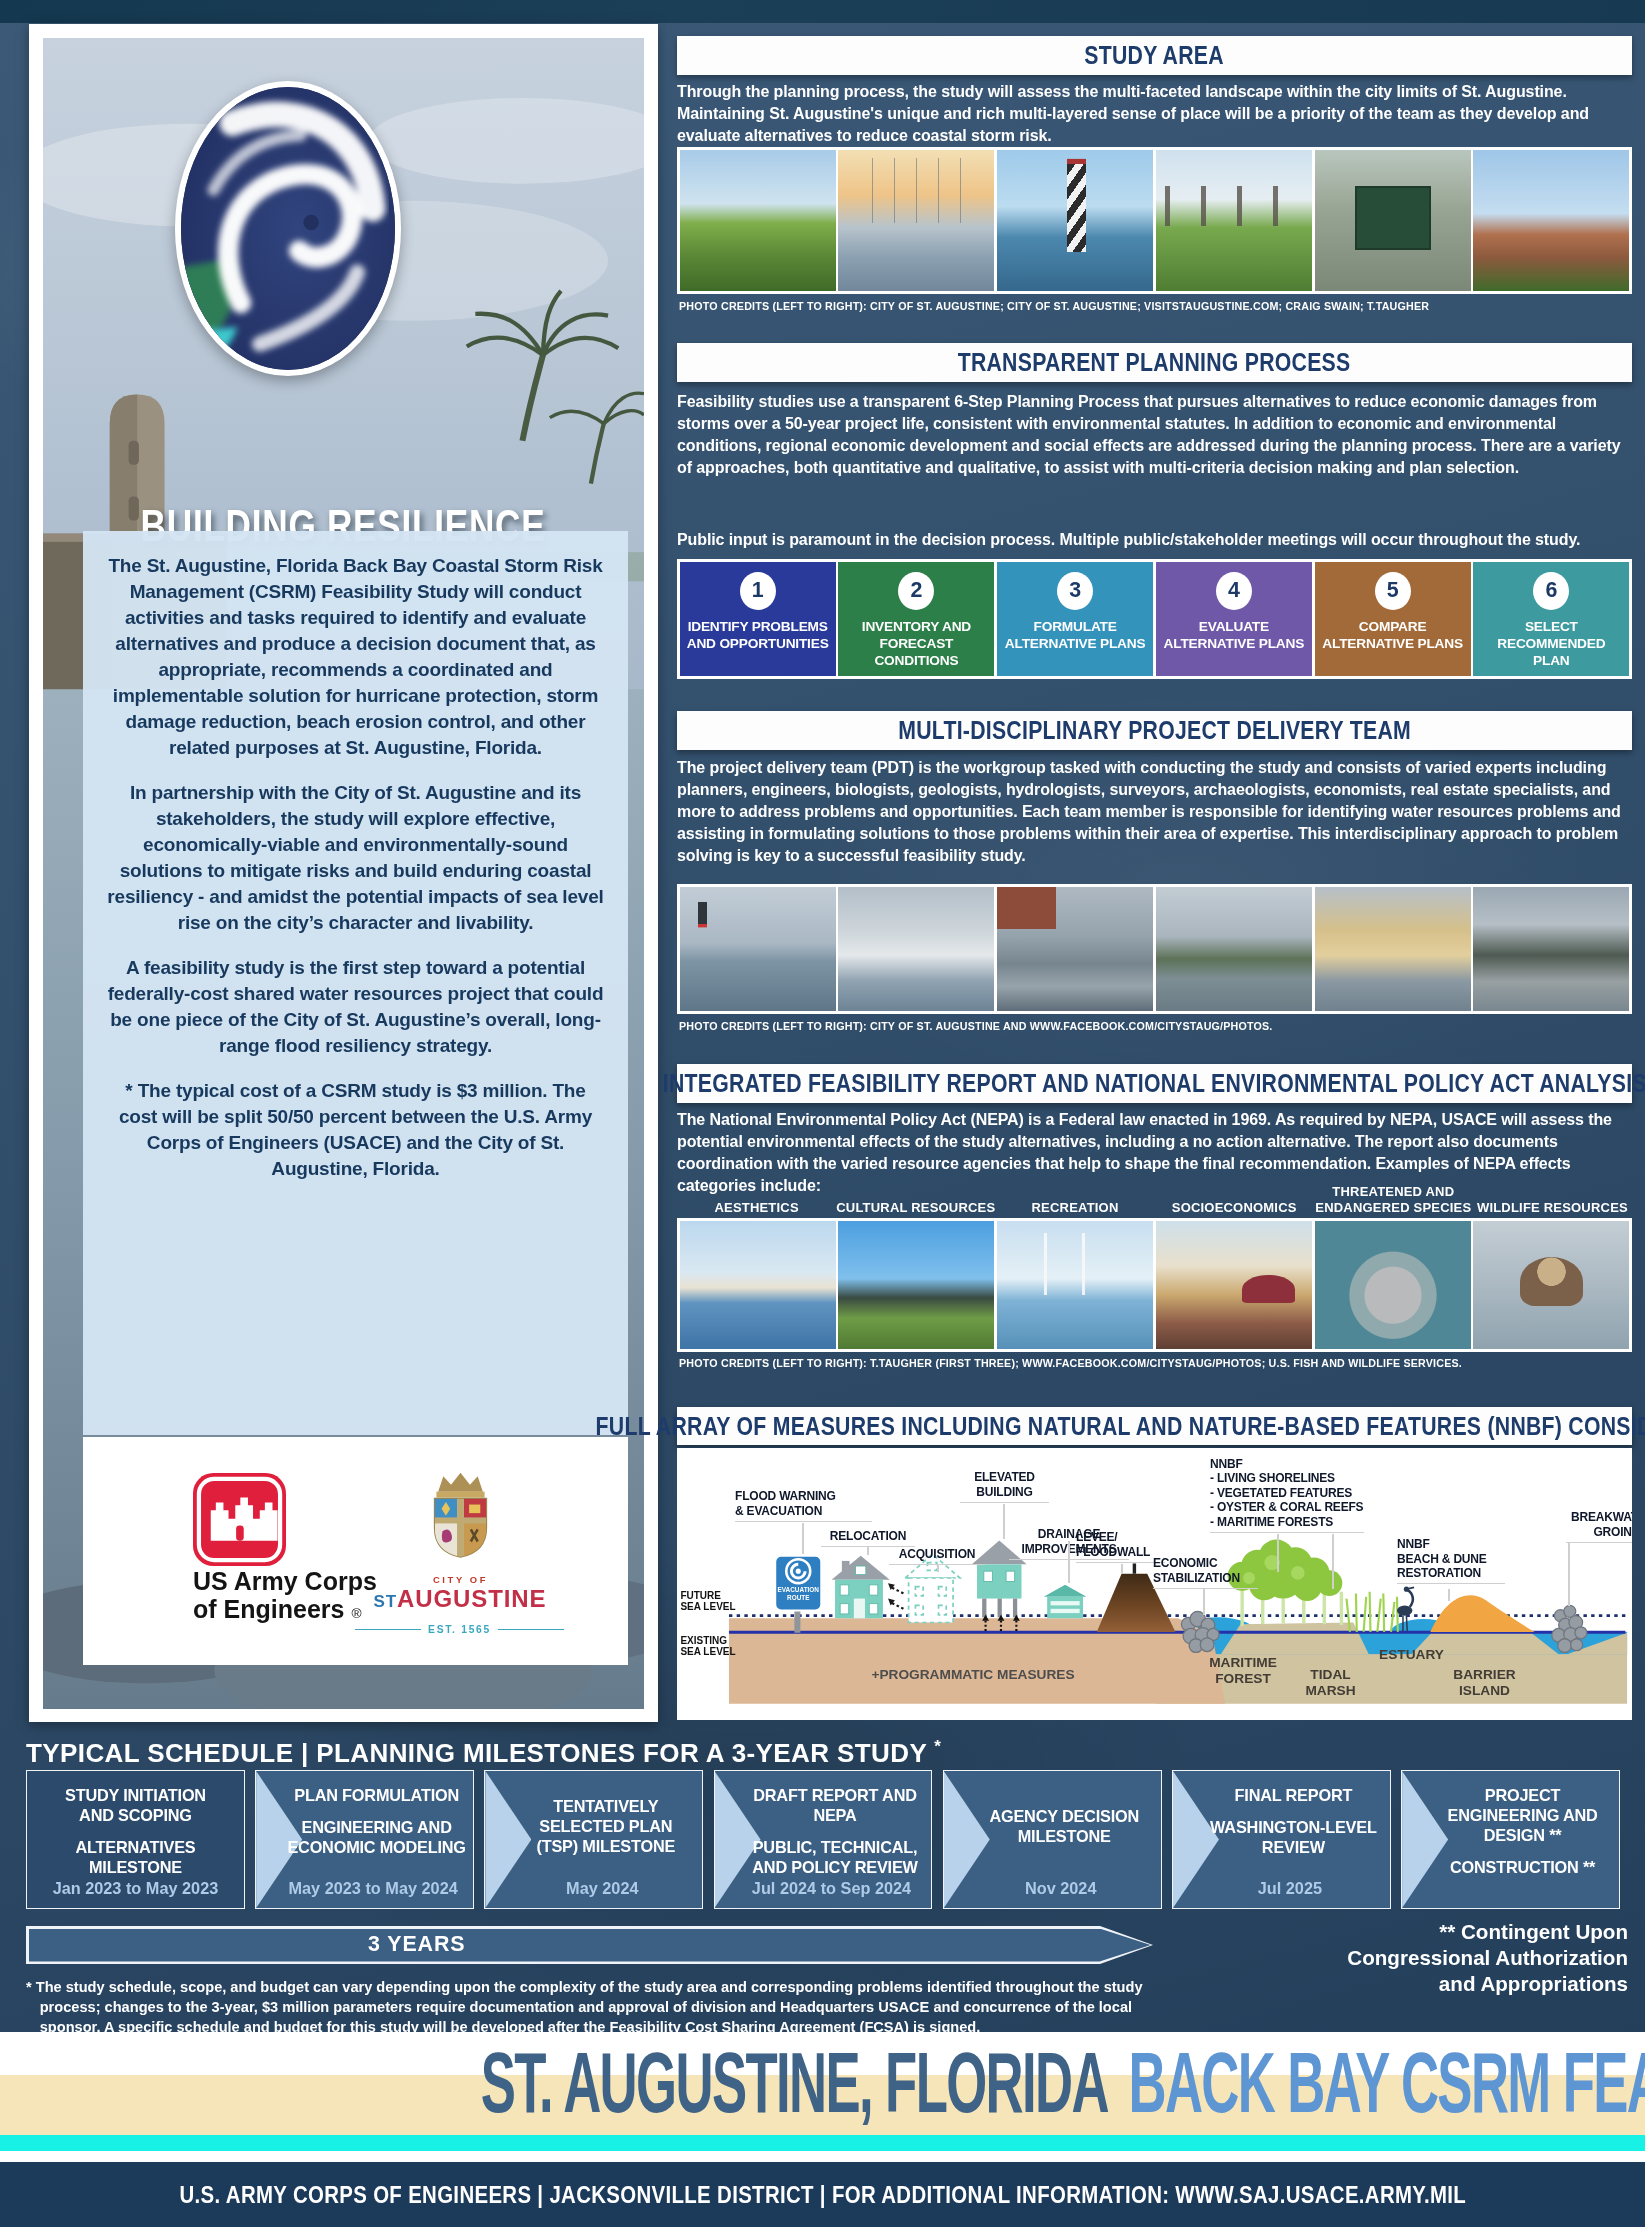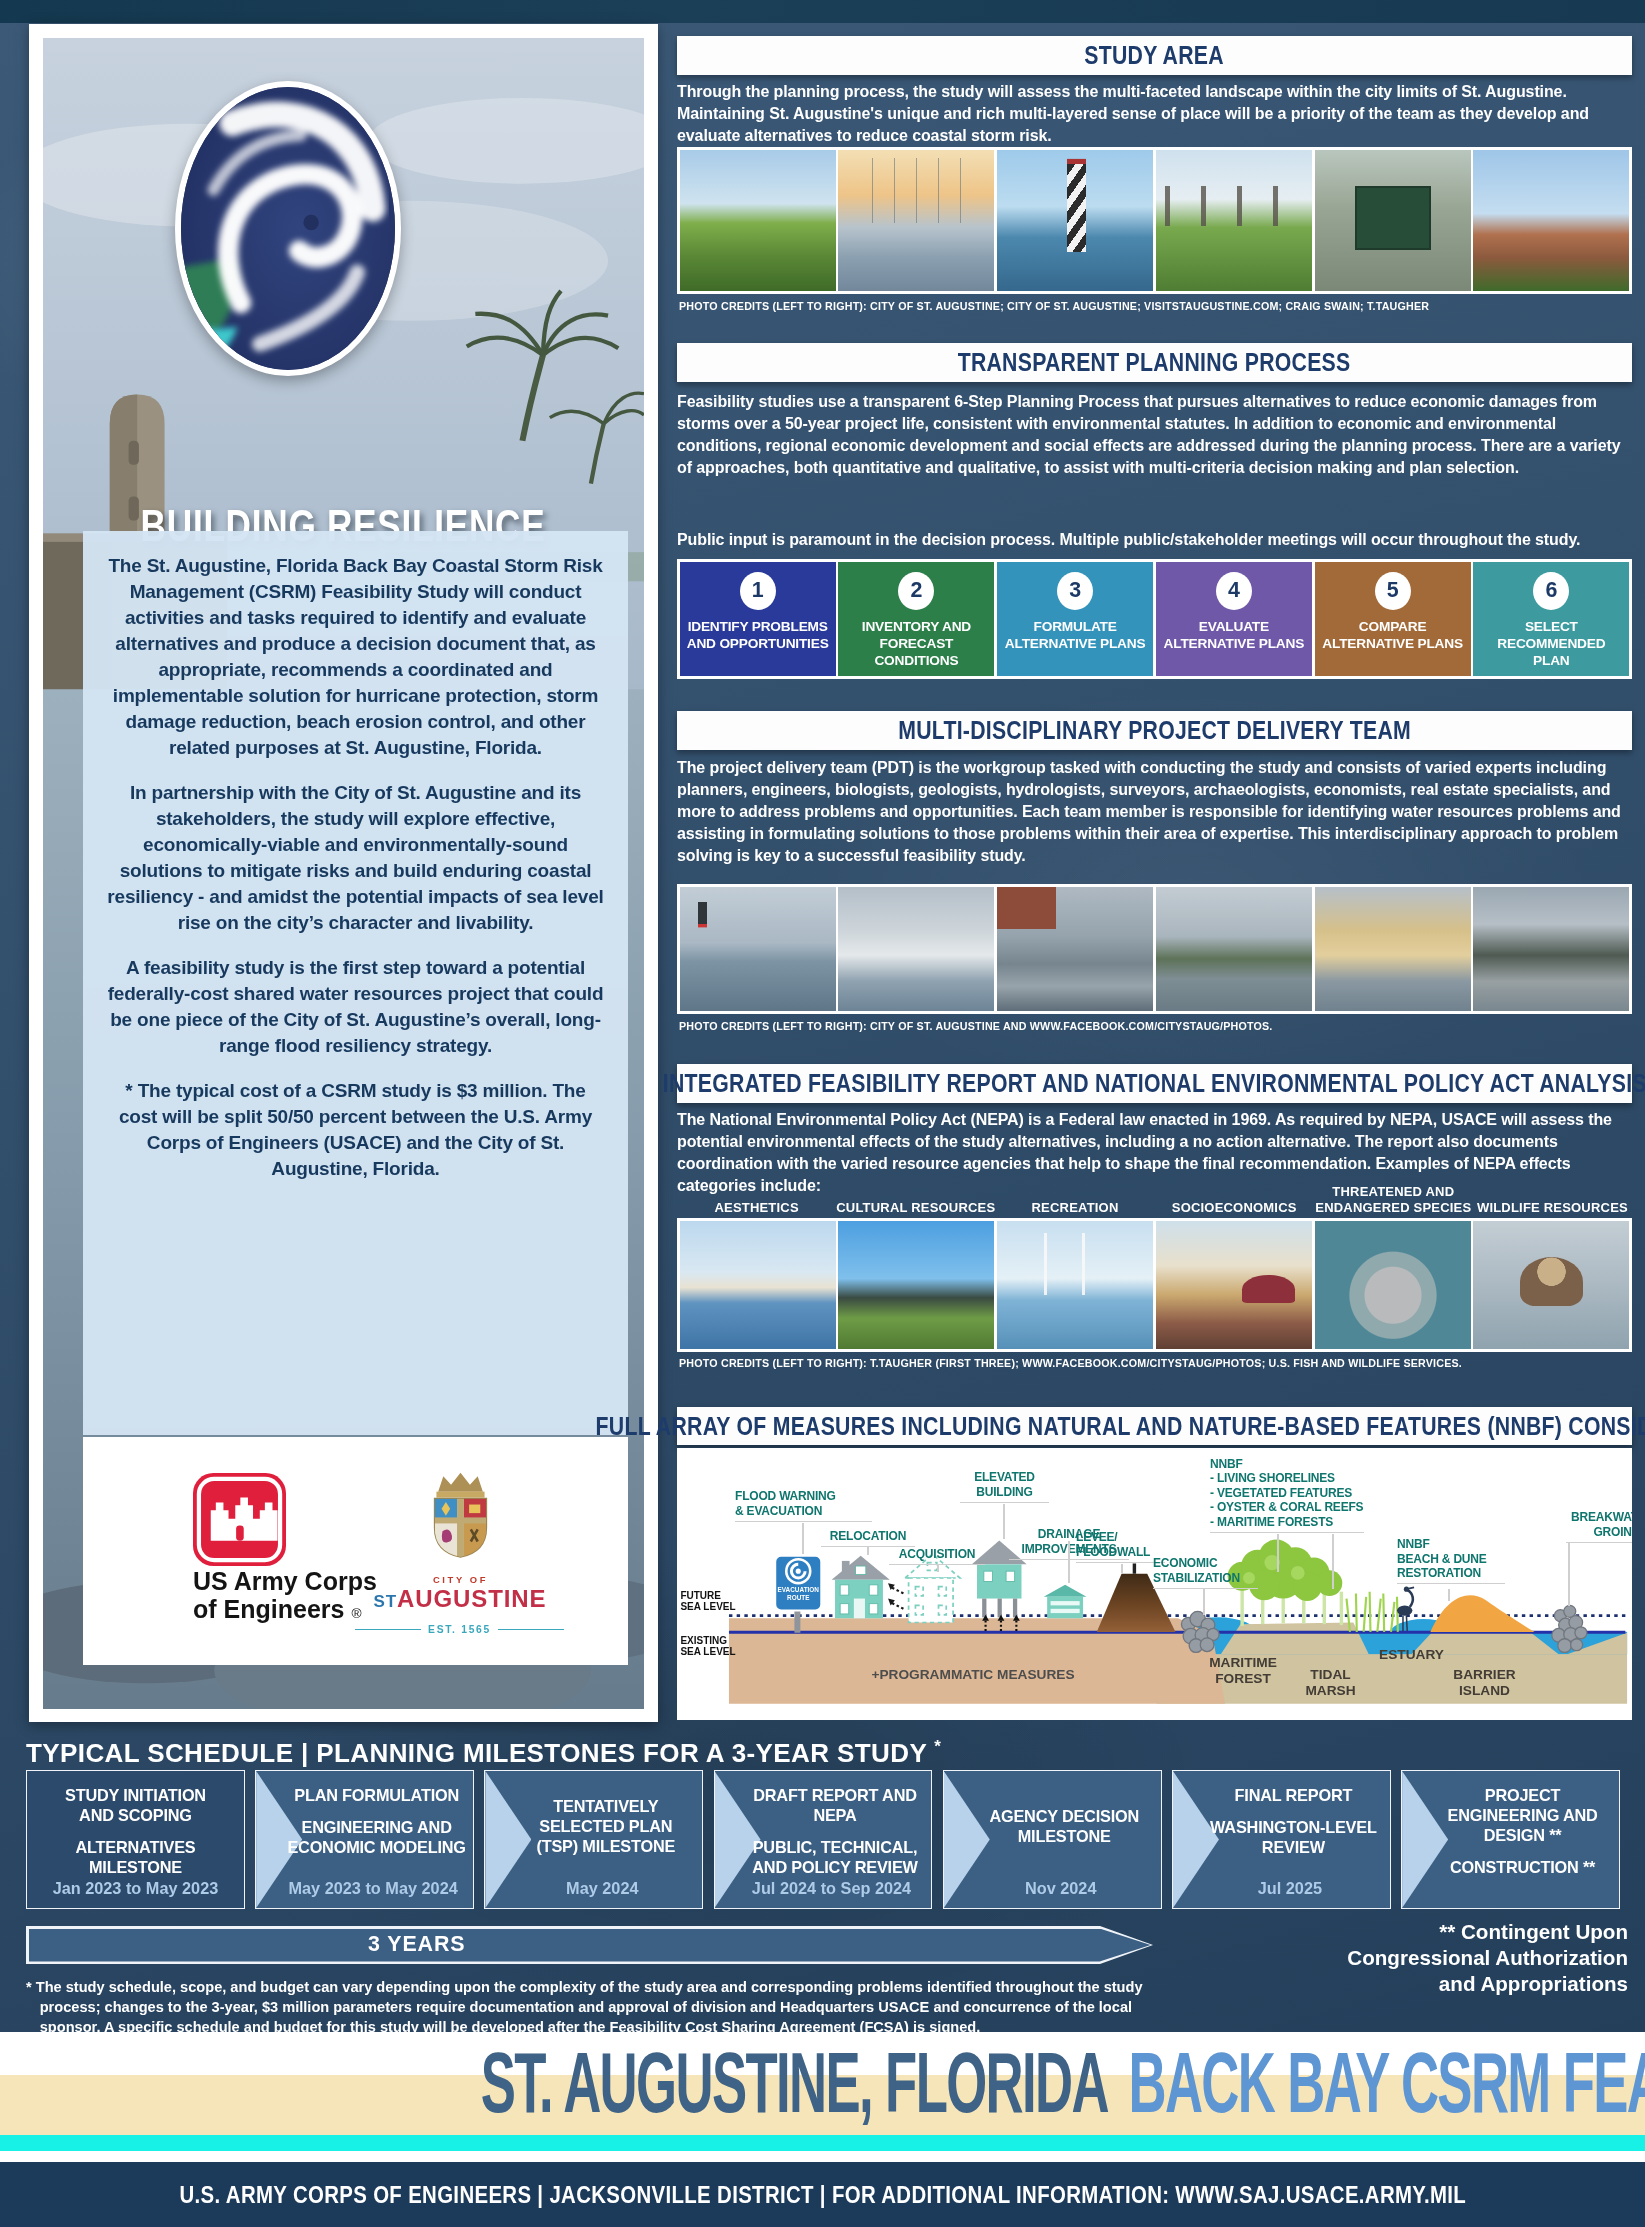--- a/index.html
+++ b/index.html
@@ -91,21 +91,21 @@
   .steps{position:absolute;left:677px;top:559px;width:955px;height:120px;background:#fff;padding:2.6px;
       box-sizing:border-box;display:flex;gap:2.6px;}
   .step{flex:1;display:flex;flex-direction:column;align-items:center;padding-top:10.3px;}
   .step-num{width:36px;height:38px;border-radius:50%;background:#fff;display:flex;align-items:center;
       justify-content:center;color:#1d3a67;font-size:21.4px;font-weight:800;}
   .step-label{margin-top:7.7px;text-align:center;color:#fff;font-weight:800;font-size:13.7px;line-height:17px;
       letter-spacing:-0.2px;padding:0 5.1px;}
 
   
   .diagram{position:absolute;left:677px;top:1448px;width:955px;height:272px;background:#fff;overflow:hidden;}
-  .dlabel{position:absolute;font-size:12px;line-height:14.6px;font-weight:700;color:#0f766e;letter-spacing:-0.2px;
+  .dlabel{position:absolute;font-size:12px;line-height:14.6px;font-weight:700;color:#0f172a;letter-spacing:-0.2px;
       text-align:center;padding-bottom:2.6px;border-bottom:1.7px solid #cfcfcf;}
   .conn{position:absolute;width:1.7px;background:#cfcfcf;}
   .sea{position:absolute;font-size:10px;line-height:11px;font-weight:800;color:#111;text-align:left;}
   .gnd{position:absolute;font-size:13.7px;line-height:16.3px;font-weight:800;color:#433d35;text-align:center;border:none;}
 
   
   .sched-title{position:absolute;left:26px;top:1737px;color:#fff;font-size:26px;font-weight:900;letter-spacing:0.4px;}
   .tl-row{position:absolute;left:26px;top:1770px;width:1594px;height:139px;display:flex;gap:10.3px;}
   .tl-box{flex:1;position:relative;background:#3c5f84;border:1.7px solid #f0f4f8;box-sizing:border-box;
       display:flex;flex-direction:column;align-items:center;padding:13.7px 6.9px 41px;overflow:hidden;}

